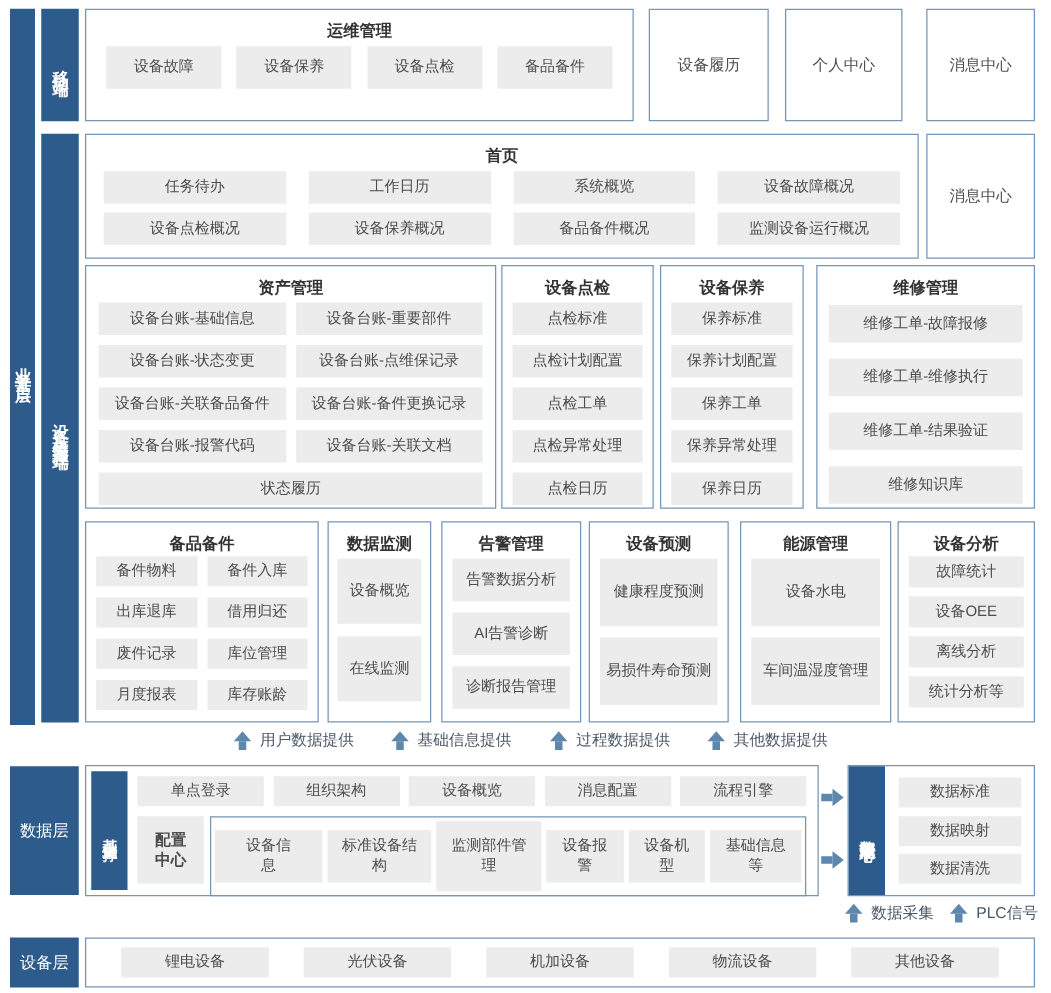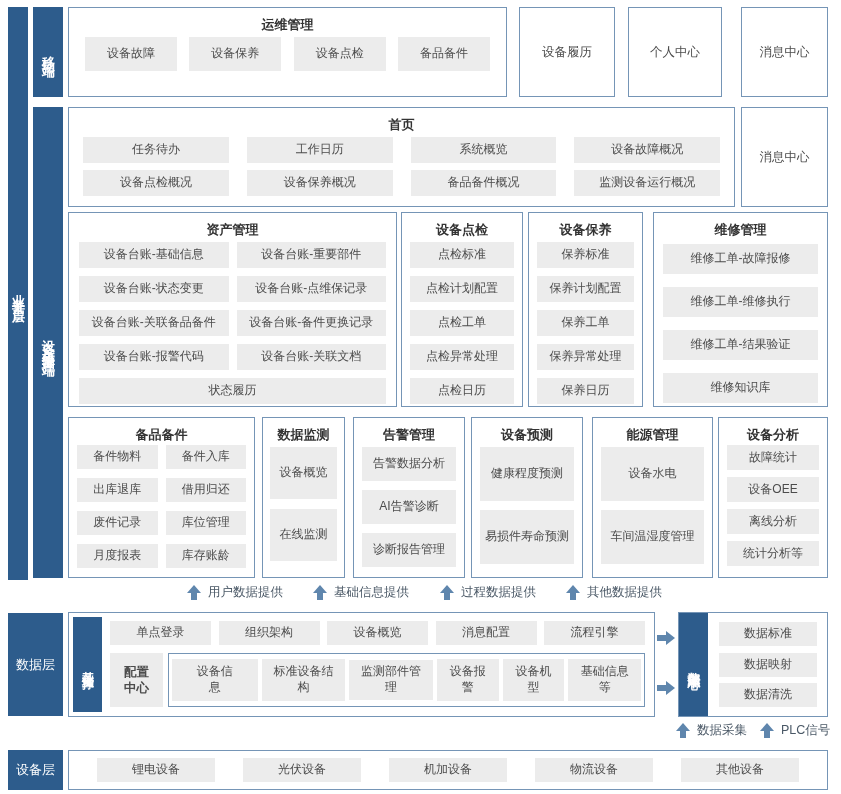--- a/index.html
+++ b/index.html
@@ -239,21 +239,21 @@
           <div class="btn" style="width:101px;height:24px">组织架构</div>
           <div class="btn" style="width:101px;height:24px">设备概览</div>
           <div class="btn" style="width:101px;height:24px">消息配置</div>
           <div class="btn" style="width:101px;height:24px">流程引擎</div>
         </div>
       <div class="row" style="margin-top:8px;gap:5px;align-items:stretch">
         <div class="btn bold-btn" style="width:53px;height:54px;padding:0 11px">配置中心</div>
         <div class="subbox">
             <div class="btn" style="height:42px;padding:2px 21px">设备信息</div>
             <div class="btn" style="height:42px;padding:2px 9px">标准设备结构</div>
-            <div class="btn" style="height:40px;padding:2px 9px">监测部件管理</div>
+            <div class="btn" style="height:56px;padding:2px 9px">监测部件管理</div>
             <div class="btn" style="height:42px;padding:2px 9px">设备报警</div>
             <div class="btn" style="height:42px;padding:16px 9px">设备机型</div>
             <div class="btn" style="height:42px;padding:2px 9px">基础信息等</div>
           </div>
       </div>
     </div>
   </div>
 
   <span class="arrow-right" style="left:657px;top:631px">
       <i class="s"></i>

